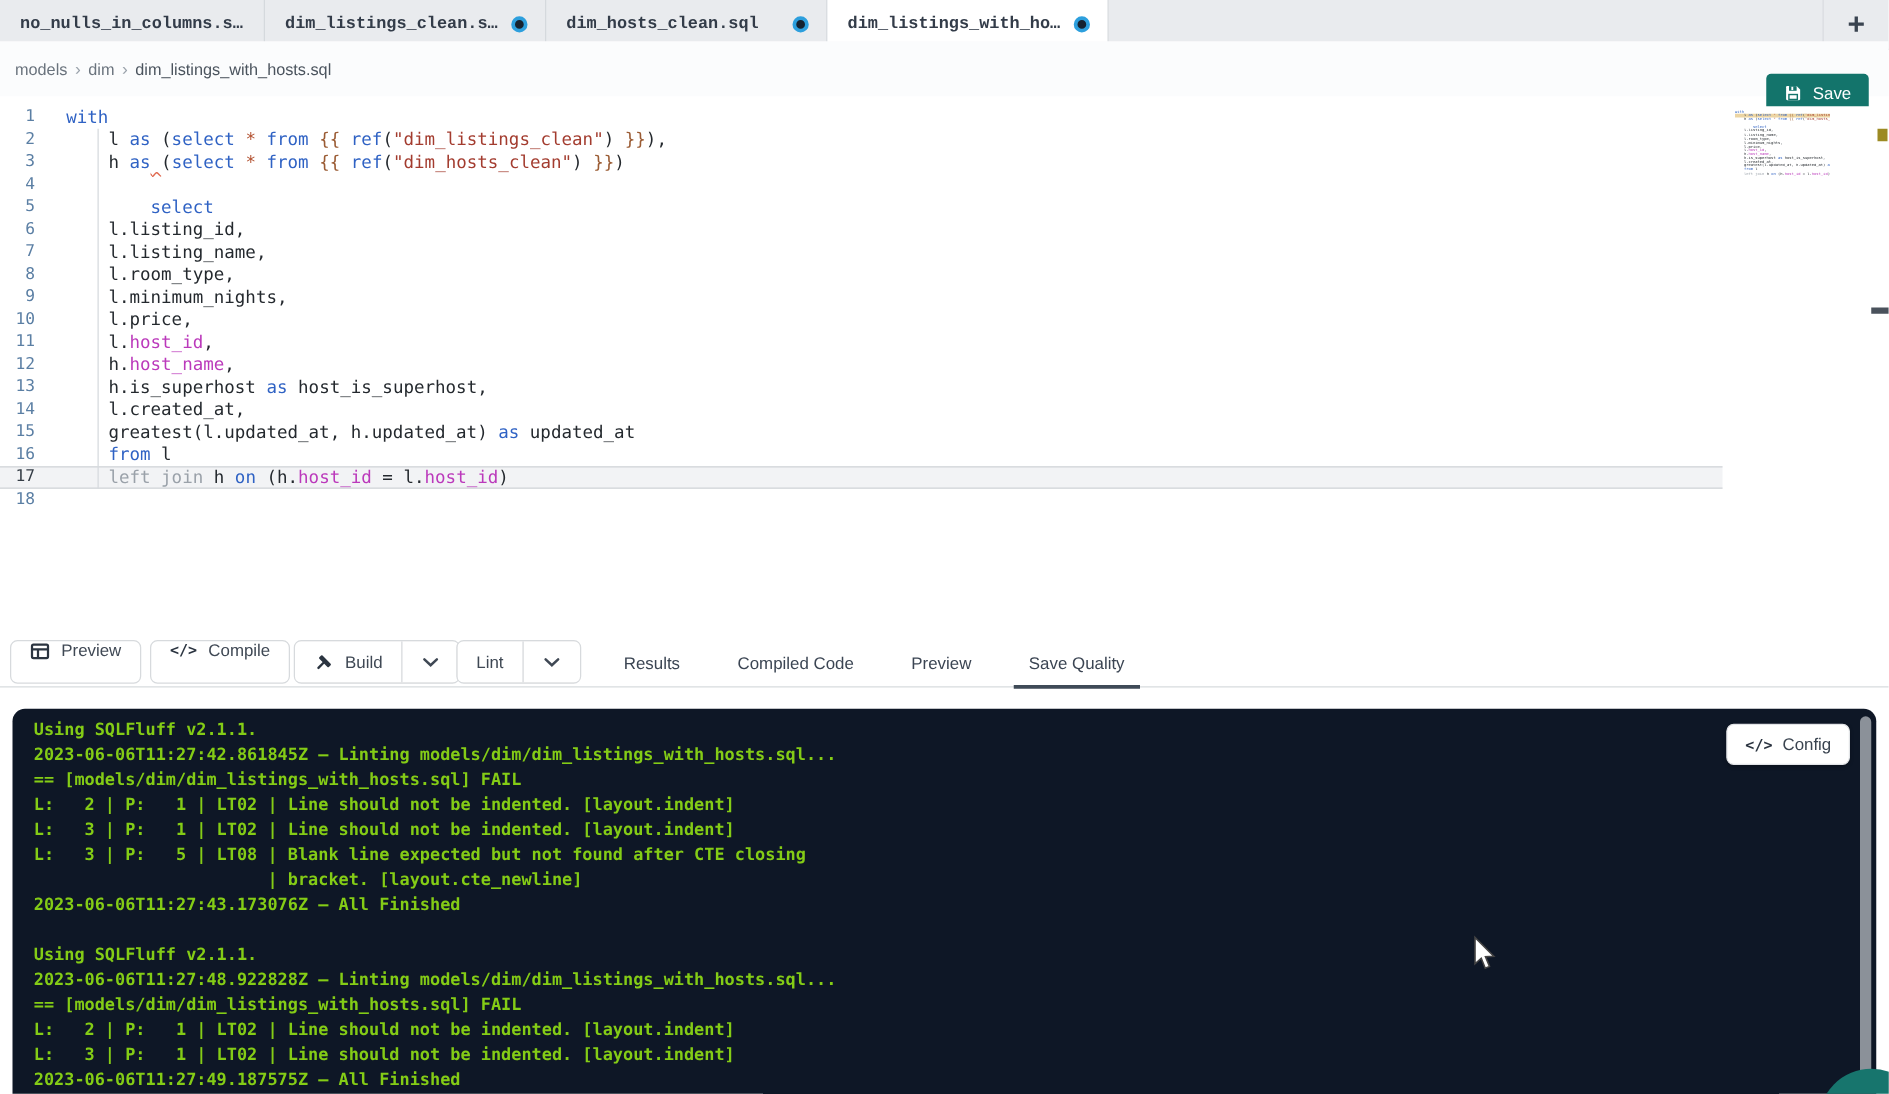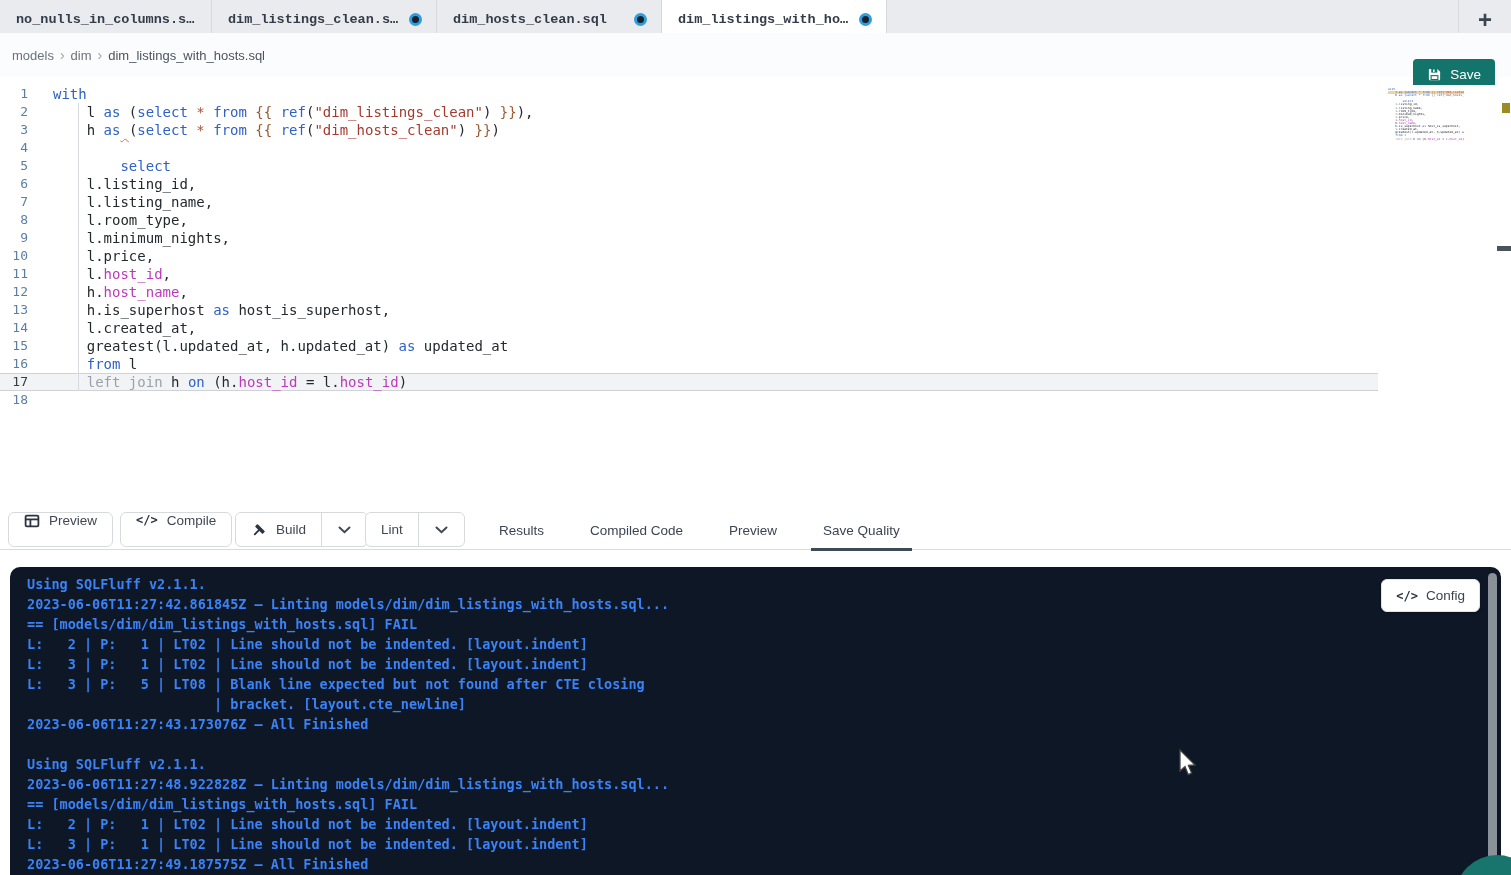--- a/index.html
+++ b/index.html
@@ -79,21 +79,21 @@
   .panel-tabs { position:absolute; left:481px; top:0; height:40px; display:flex; gap:34px;margin-left:12px; }
   .ptab { position:relative; display:flex; align-items:center; padding:0 6px; font-size:13.5px;
     color:#3b4553; cursor:pointer; }
   .ptab.active::after { content:""; position:absolute; left:-6px; right:-6px; bottom:-1px;
     height:3px; background:#3f4a57; }
 
   
   .terminal { position:absolute; left:10px; top:567px; width:1491px; height:318px;
     background:#0e1726; border-radius:10px 10px 0 0; }
   .term-pre { position:absolute; left:17px; top:7px; font-family:"DejaVu Sans Mono", monospace;
-    font-size:13.5px; font-weight:700; line-height:20px; color:#3b82f6; white-space:pre; }
+    font-size:13.5px; font-weight:700; line-height:20px; color:#84cc16; white-space:pre; }
   .config-btn { position:absolute; right:21px; top:12px; height:33px; display:flex;
     align-items:center; gap:8px; background:#fff; border:1px solid #e2e4e7; border-radius:6px;
     padding:0 14px; font-size:13.5px; color:#3a4450; cursor:pointer;
     box-shadow:0 1px 3px rgba(0,0,0,.25); }
   .term-scrollbar { position:absolute; right:4px; top:6px; width:9px; height:298px;
     background:#8b9199; border-radius:5px; cursor:pointer; }
   .help-circle { position:absolute; left:1445px; top:288px; width:84px; height:84px;
     border-radius:50%; background:#17756d; cursor:pointer; }
 
   .mouse-cursor { position:absolute; left:1176px; top:748px; z-index:50; pointer-events:none; }

